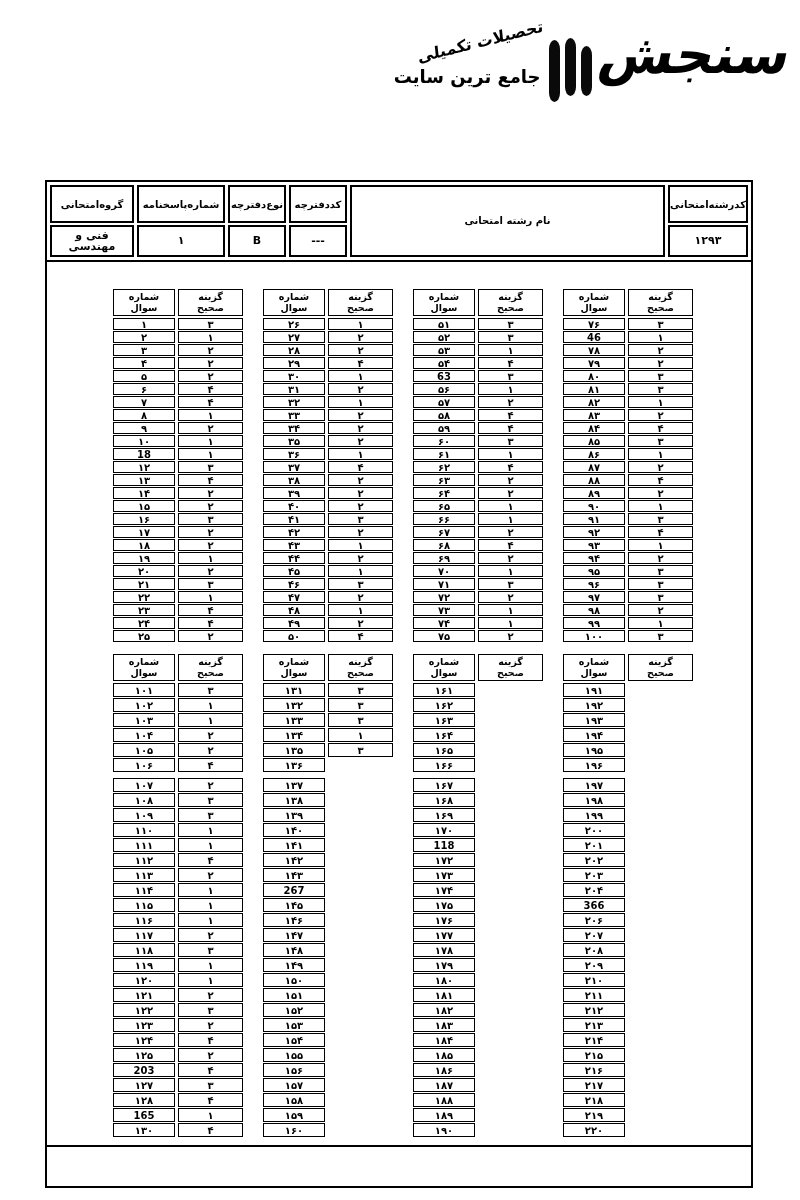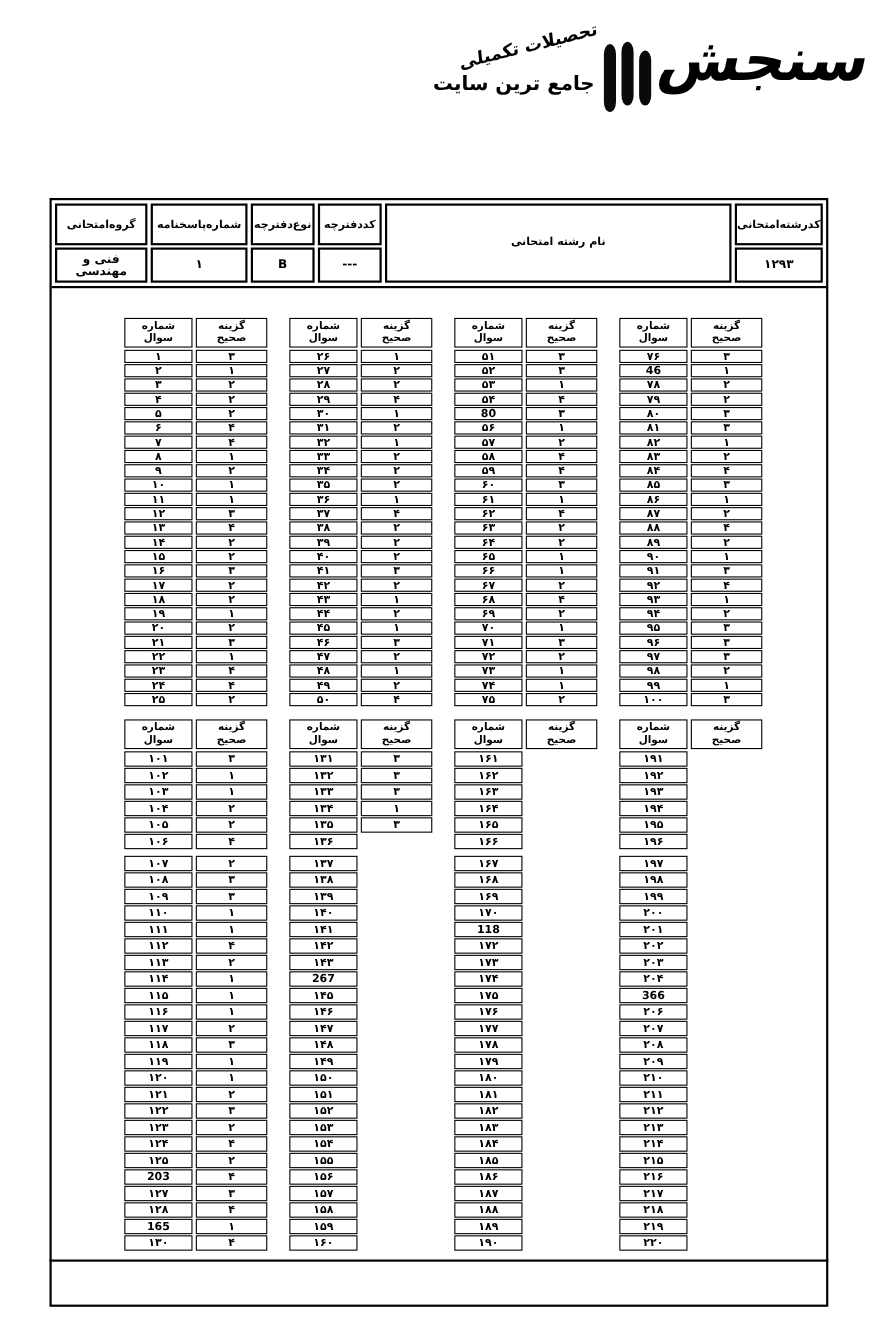--- a/index.html
+++ b/index.html
@@ -186,21 +186,21 @@
       </div>
       <div class="g-row">
         <div class="cell q-w">۹</div>
         <div class="cell a-w">۲</div>
       </div>
       <div class="g-row">
         <div class="cell q-w">۱۰</div>
         <div class="cell a-w">۱</div>
       </div>
       <div class="g-row">
-        <div class="cell q-w">۱۱</div>
+        <div class="cell q-w">18</div>
         <div class="cell a-w">۱</div>
       </div>
       <div class="g-row">
         <div class="cell q-w">۱۲</div>
         <div class="cell a-w">۳</div>
       </div>
       <div class="g-row">
         <div class="cell q-w">۱۳</div>
         <div class="cell a-w">۴</div>
       </div>
@@ -386,21 +386,21 @@
       </div>
       <div class="g-row">
         <div class="cell q-w">۵۳</div>
         <div class="cell a-w">۱</div>
       </div>
       <div class="g-row">
         <div class="cell q-w">۵۴</div>
         <div class="cell a-w">۴</div>
       </div>
       <div class="g-row">
-        <div class="cell q-w">80</div>
+        <div class="cell q-w">63</div>
         <div class="cell a-w">۳</div>
       </div>
       <div class="g-row">
         <div class="cell q-w">۵۶</div>
         <div class="cell a-w">۱</div>
       </div>
       <div class="g-row">
         <div class="cell q-w">۵۷</div>
         <div class="cell a-w">۲</div>
       </div>

